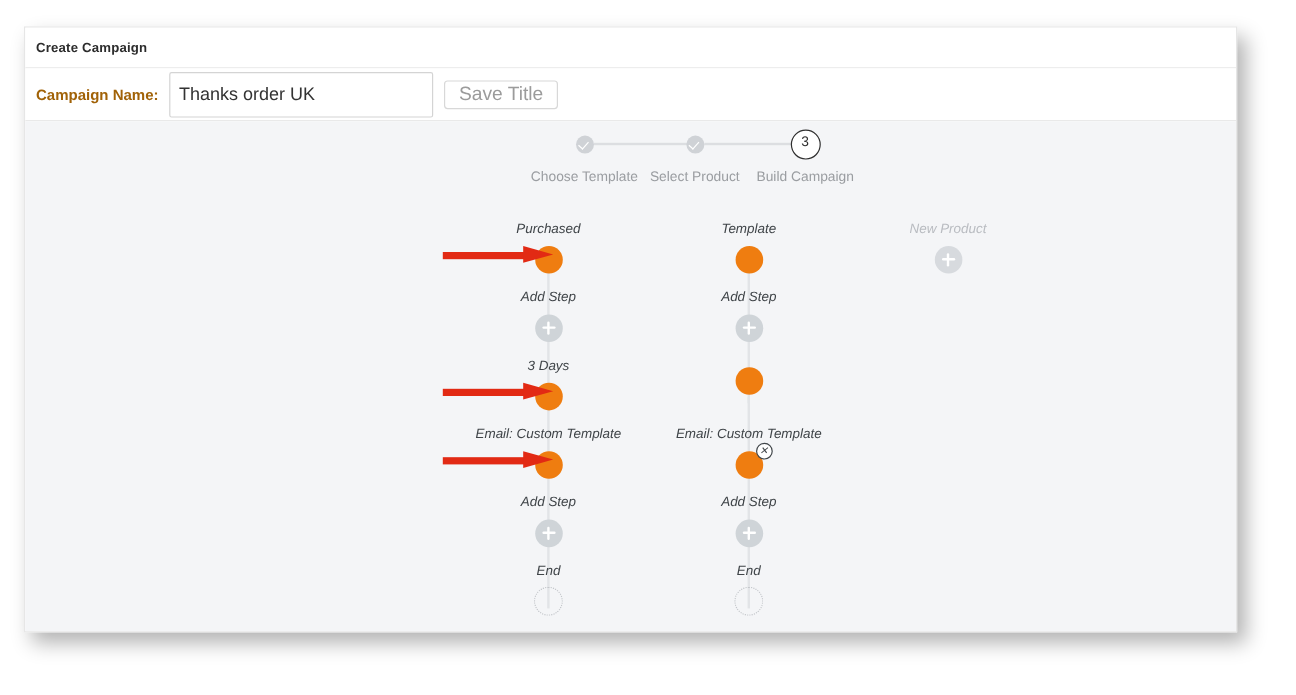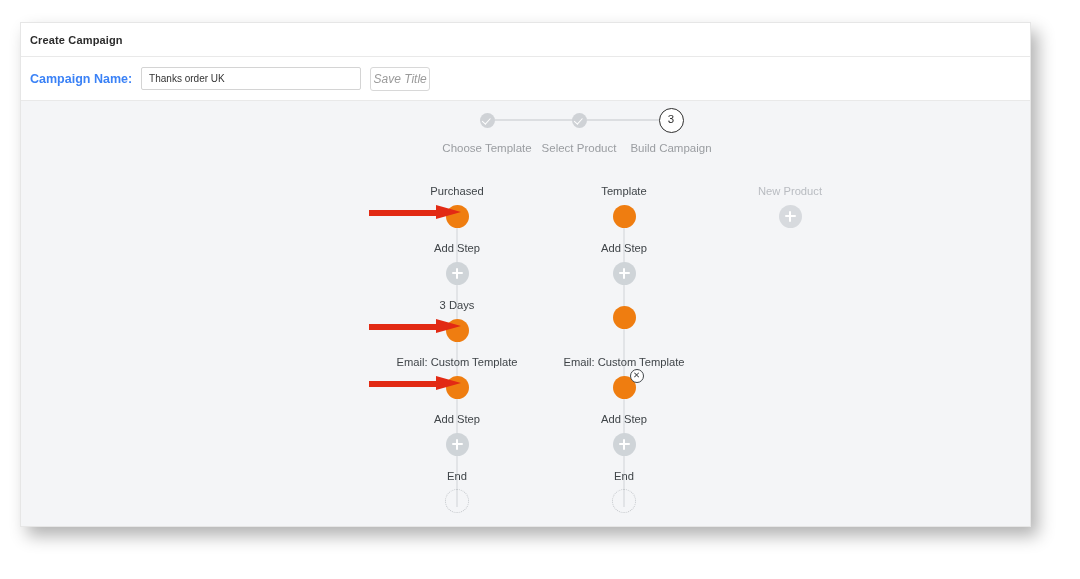--- a/index.html
+++ b/index.html
@@ -55,52 +55,51 @@
     border-bottom: 1px solid #e9e9e9;
     display: flex;
     align-items: center;
     padding-left: 9px;
     background: #ffffff;
     box-sizing: border-box;
   }
   .name-label {
     font-size: 12.5px;
     font-weight: bold;
-    color: #3b82f6;
+    color: #a16207;
     margin-right: 9px;
     white-space: nowrap;
   }
   .name-input {
     width: 220px;
     height: 23px;
     border: 1px solid #d4d4d4;
     border-radius: 2px;
-    padding: 3px 7px;
-    font-size: 10px;
+    padding: 18px 7px;
+    font-size: 15px;
     color: #333333;
     font-family: "Liberation Sans", sans-serif;
     background: #ffffff;
     box-sizing: border-box;
     outline: none;
   }
   .name-input::placeholder { color: #b2b2b2; }
   .save-btn {
     margin-left: 9px;
-    width: 60px;
+    width: 95px;
     height: 24px;
     border: 1px solid #d8d8d8;
     border-radius: 3px;
     background: #ffffff;
     color: #9b9b9b;
-    font-size: 12px;
+    font-size: 16px;
     font-family: "Liberation Sans", sans-serif;
     cursor: default;
     padding: 0;
     line-height: 22px;
-    font-style: italic;
   }
 
   
   .canvas {
     position: relative;
     height: 425px;
     background: #f4f5f7;
   }
 
   
@@ -170,20 +169,21 @@
   .flow-col {
     position: absolute;
     top: 0;
     width: 210px;
     margin-left: -105px;
   }
   .flow-item {
     position: absolute;
     width: 210px;
     text-align: center;
+    font-style: italic;
   }
   .item-label {
     font-size: 11.2px;
     color: #3f4448;
     white-space: nowrap;
     line-height: 13px;
   }
   .item-label.muted { color: #b9bcc1; }
   .node-row {
     height: 28px;

